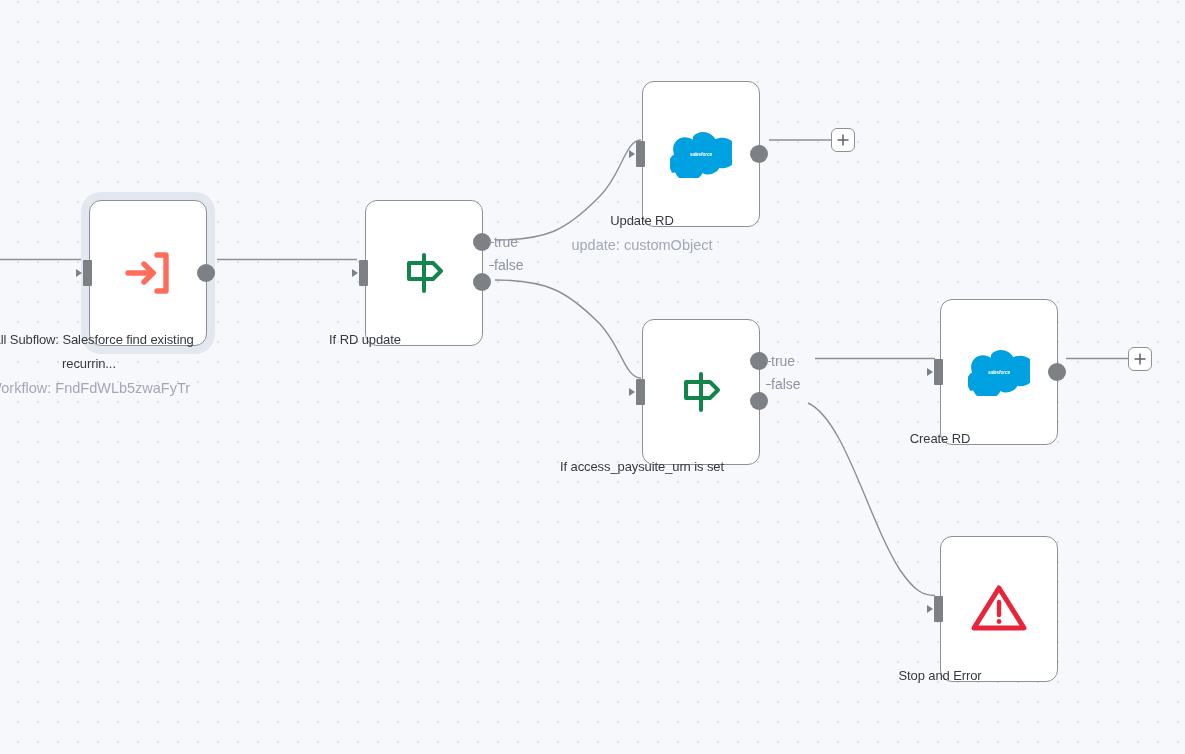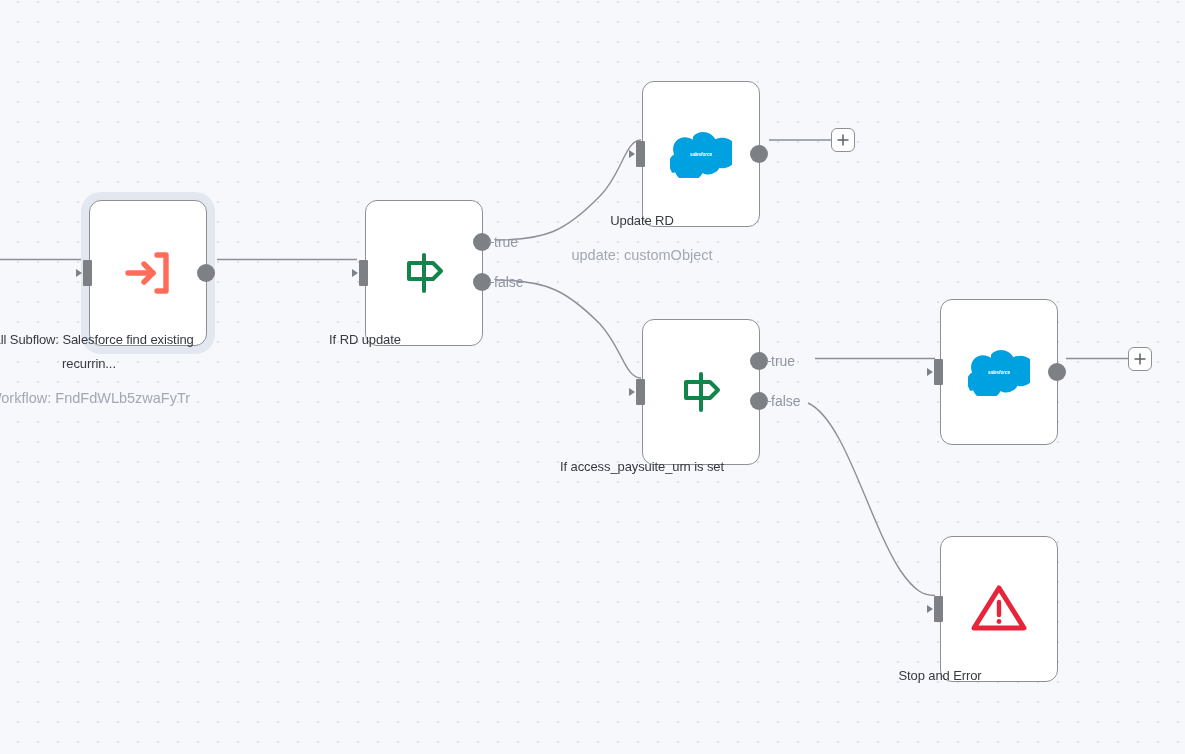--- a/index.html
+++ b/index.html
@@ -68,21 +68,21 @@
   .port-out.f { top: 72px; }
 
   .port-label {
     position: absolute;
     font-size: 14px;
     color: #9096a1;
     white-space: nowrap;
     left: 128px;
   }
   .port-label.t { top: 33px; }
-  .port-label.f { top: 73px; }
+  .port-label.f { top: 56px; }
   .port-label::before {
     content: "";
     position: absolute;
     left: -5px; top: 50%;
     width: 5px; height: 1.2px;
     background: #9096a1;
   }
 
   
   .node-caption {
@@ -97,21 +97,21 @@
   .node-title {
     font-size: 13px;
     color: #36393f;
     line-height: 24px;
     letter-spacing: -0.1px;
   }
   .node-sub {
     font-size: 14.5px;
     color: #a3a8b3;
     line-height: 20px;
-    margin-top: 12px;
+    margin-top: 2px;
   }
 
   
   .plus-btn {
     position: absolute;
     width: 24px; height: 24px;
     border: 1.6px solid #8d9196;
     border-radius: 6px;
     background: #ffffff;
     display: flex;
@@ -249,20 +249,21 @@
       <div class="port-in"></div>
       <div class="port-out single"></div>
       <div class="icon-box">
         <svg width="62" height="48" viewBox="0 0 124 96" xmlns="http://www.w3.org/2000/svg">
           <path fill="#00a1e0" d="M47 17c5-6 12-9 20-9 10 0 19 6 24 14 4-2 9-3 14-3 16 0 29 13 29 30s-13 30-29 30c-2 0-4 0-6-1-4 8-13 13-22 13-4 0-8-1-11-3-5 10-15 17-27 17-12 0-23-7-27-18-2 1-5 1-7 1C8 88 0 80 0 69c0-7 4-14 10-17-1-3-2-7-2-10C8 28 18 18 31 18c6 0 11 2 16 5z" transform="translate(-2,-4) scale(1.02)"></path>
           <text class="sf-text" x="62" y="52" text-anchor="middle">salesforce</text>
         </svg>
       </div>
     </div>
     <div class="node-caption">
+      <div class="node-title">Create RD</div>
     </div>
   </div>
 
   <div class="plus-btn" style="left:1128px; top:347px;">
     <svg width="14" height="14" viewBox="0 0 14 14" xmlns="http://www.w3.org/2000/svg">
       <g stroke="#5c6066" stroke-width="1.5" stroke-linecap="round">
         <path d="M 7 2 L 7 12"></path>
           <path d="M 2 7 L 12 7"></path>
       </g>
     </svg>

